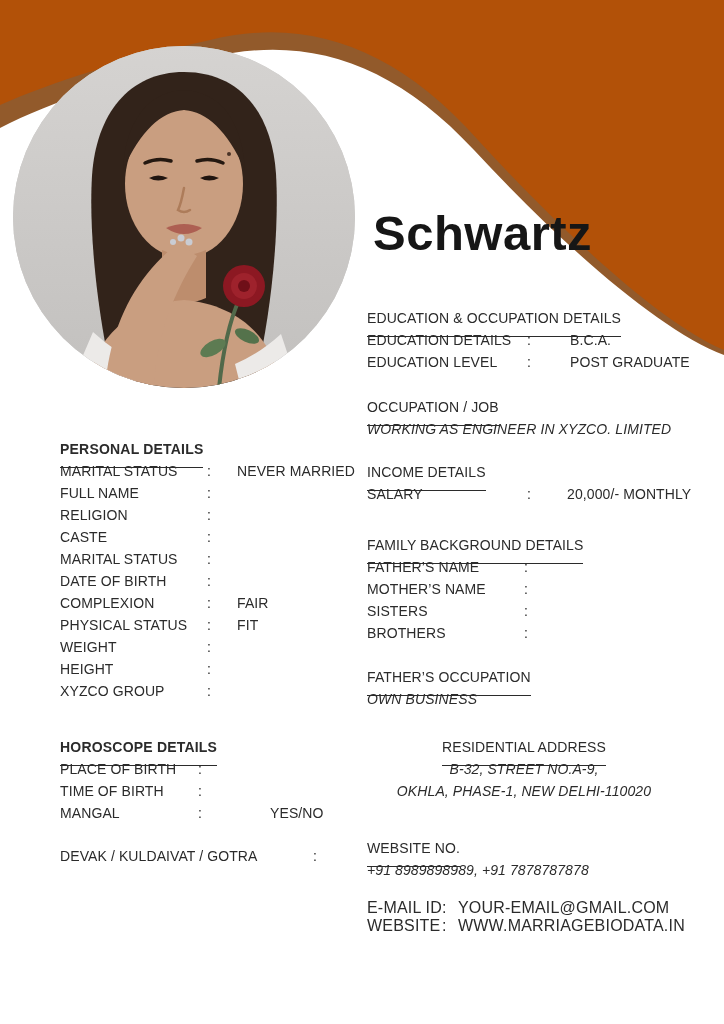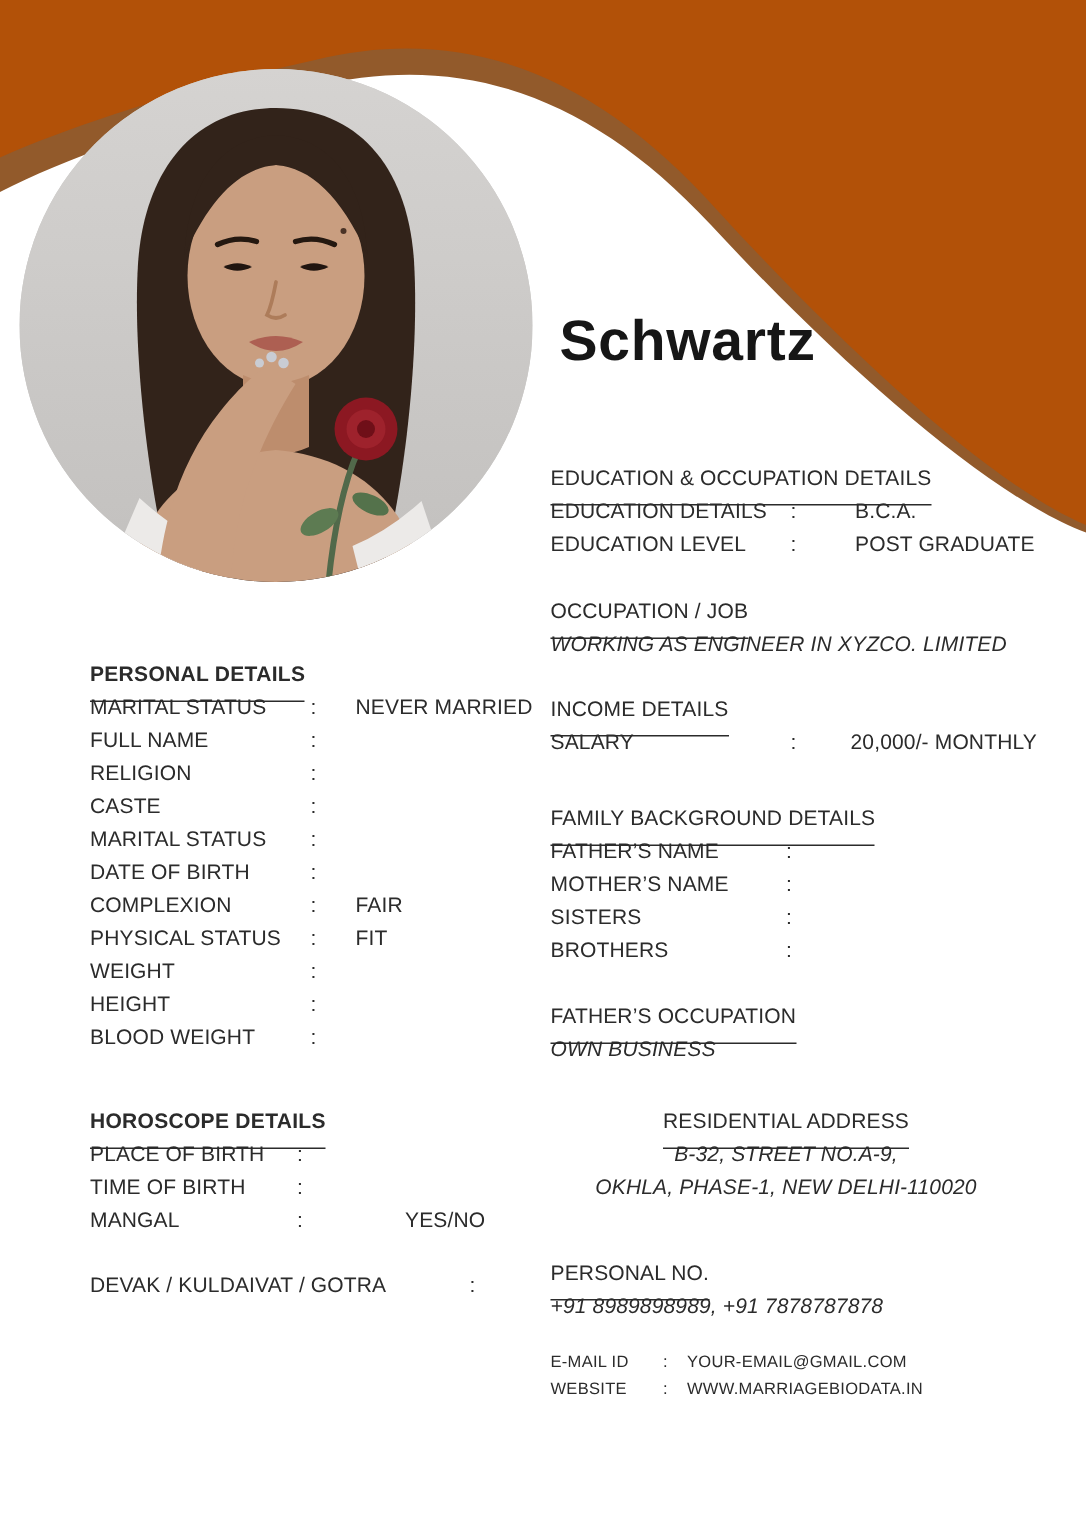--- a/index.html
+++ b/index.html
@@ -5,41 +5,41 @@
   html,body{margin:0;padding:0;background:#ffffff;}
   .page{position:relative;width:724px;height:1024px;background:#ffffff;overflow:hidden;
         font-family:"Liberation Sans",sans-serif;color:#2b2b2b;}
   
   #header-svg{position:absolute;left:0;top:0;width:724px;height:480px;}
   
   .photo{position:absolute;left:13px;top:46px;width:342px;height:342px;border-radius:50%;
          overflow:hidden;background:#cac8c6;}
   .photo svg{display:block;width:100%;height:100%;}
   
-  .title{position:absolute;left:373px;top:209px;font-size:38px;font-weight:700;color:#161616;
+  .title{position:absolute;left:373px;top:209px;font-size:49px;font-weight:700;color:#161616;
          letter-spacing:.5px;line-height:1;}
   
   .blk{position:absolute;font-size:14px;line-height:22px;letter-spacing:.1px;}
   .sec-h{height:22px;white-space:nowrap;}
   .sec-h .u{border-bottom:1.5px solid #2b2b2b;padding-bottom:10px;}
   .bold-h .sec-h{font-weight:700;letter-spacing:.2px;}
   .row{display:flex;height:22px;white-space:nowrap;}
   .row-line{height:22px;white-space:nowrap;font-style:italic;}
   .lbl{flex:0 0 auto;}
   .colon{flex:0 0 auto;}
   .val{flex:0 0 auto;}
   
   #personal .lbl{width:147px}   #personal .colon{width:30px}
   #horoscope .lbl{width:138px}  #horoscope .colon{width:30px}
   #horoscope .val{margin-left:42px}
   #devak .lbl{width:253px}      #devak .colon{width:20px}
   #education .lbl{width:160px}  #education .colon{width:43px}
   #income .lbl{width:160px}     #income .colon{width:40px}
   #family .lbl{width:157px}     #family .colon{width:30px}
-  #links{font-size:11px;line-height:18px;letter-spacing:.2px;}
+  #links{font-size:16px;line-height:18px;letter-spacing:.2px;}
   #links .row{height:18px;}
   #links .lbl{width:75px}       #links .colon{width:16px}
 </style>
 </head>
 <body>
 
 <div class="page">
 
   <svg id="header-svg" viewBox="0 0 724 480" aria-hidden="true">
     <path d="M0,0 H724 V355 C660,331 562,245 474,150 C392,62 306,34 208,58 C126,78 52,101 0,128 Z" fill="#925a2b"></path>
@@ -142,21 +142,21 @@
           <span class="lbl">WEIGHT</span>
           <span class="colon">:</span>
           <span class="val"></span>
         </div>
         <div class="row">
           <span class="lbl">HEIGHT</span>
           <span class="colon">:</span>
           <span class="val"></span>
         </div>
         <div class="row">
-          <span class="lbl">BLOOD WEIGHT</span>
+          <span class="lbl">XYZCO GROUP</span>
           <span class="colon">:</span>
           <span class="val"></span>
         </div>
       </div>
   </div>
 
   <div id="horoscope" class="blk bold-h" style="left:60px;top:736px;width:305px;">
     <div class="sec-h"><span class="u">HOROSCOPE DETAILS</span></div>
     <div>
         <div class="row">
@@ -252,21 +252,21 @@
 
   <div id="residential" class="blk" style="left:348px;top:736px;width:352px;text-align:center;">
     <div class="sec-h"><span class="u">RESIDENTIAL ADDRESS</span></div>
     <div>
         <div class="row-line">B-32, STREET NO.A-9,</div>
         <div class="row-line">OKHLA, PHASE-1, NEW DELHI-110020</div>
       </div>
   </div>
 
   <div id="contact" class="blk" style="left:367px;top:837px;width:352px;">
-    <div class="sec-h"><span class="u">PERSONAL NO.</span></div>
+    <div class="sec-h"><span class="u">WEBSITE NO.</span></div>
     <div class="row-line">+91 8989898989, +91 7878787878</div>
   </div>
 
   <div id="links" class="blk" style="left:367px;top:899px;width:352px;">
     <div>
         <div class="row">
           <span class="lbl">E-MAIL ID</span>
           <span class="colon">:</span>
           <span class="val">YOUR-EMAIL@GMAIL.COM</span>
         </div>

